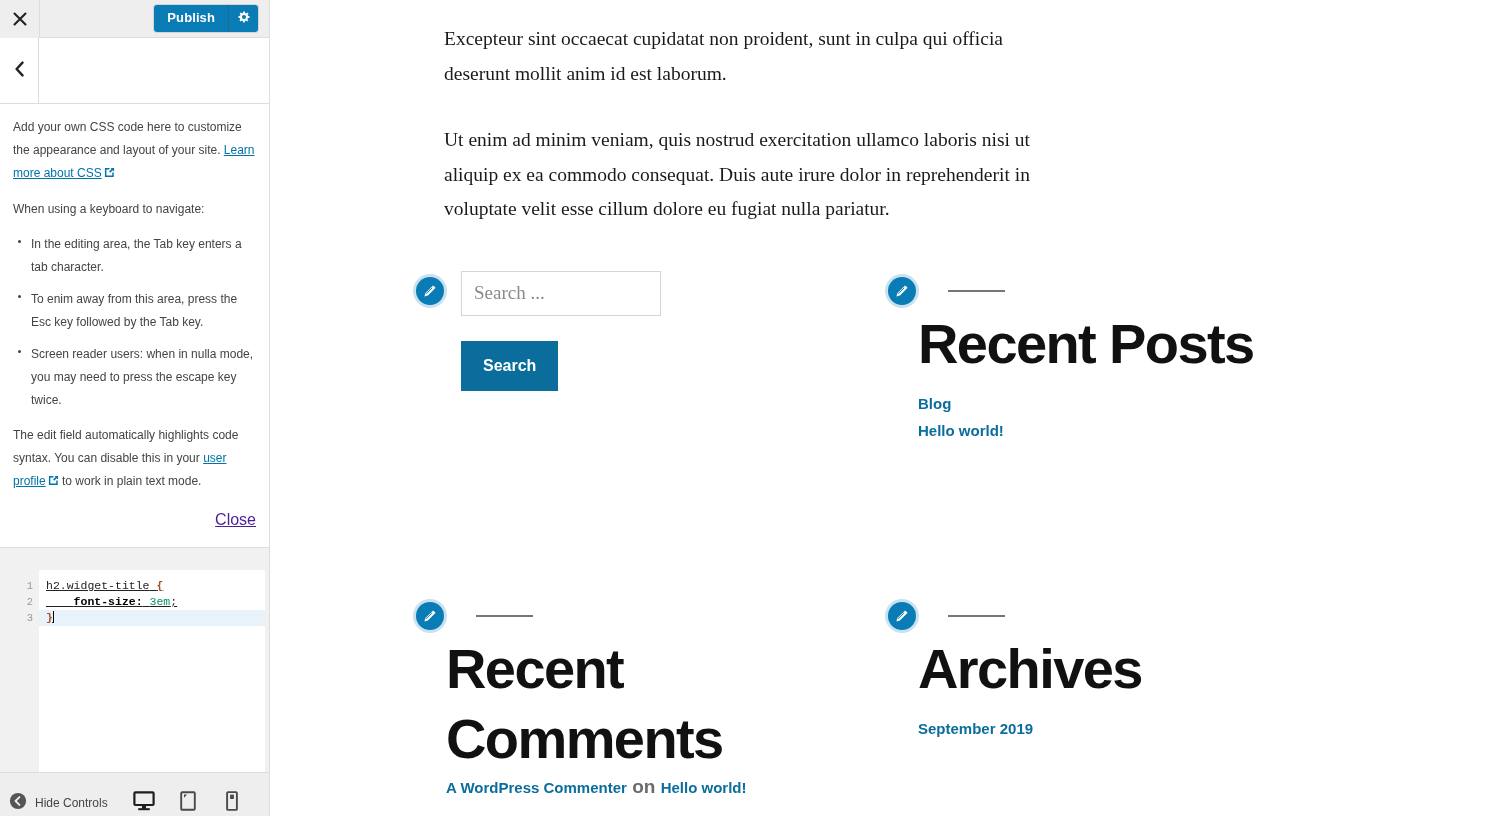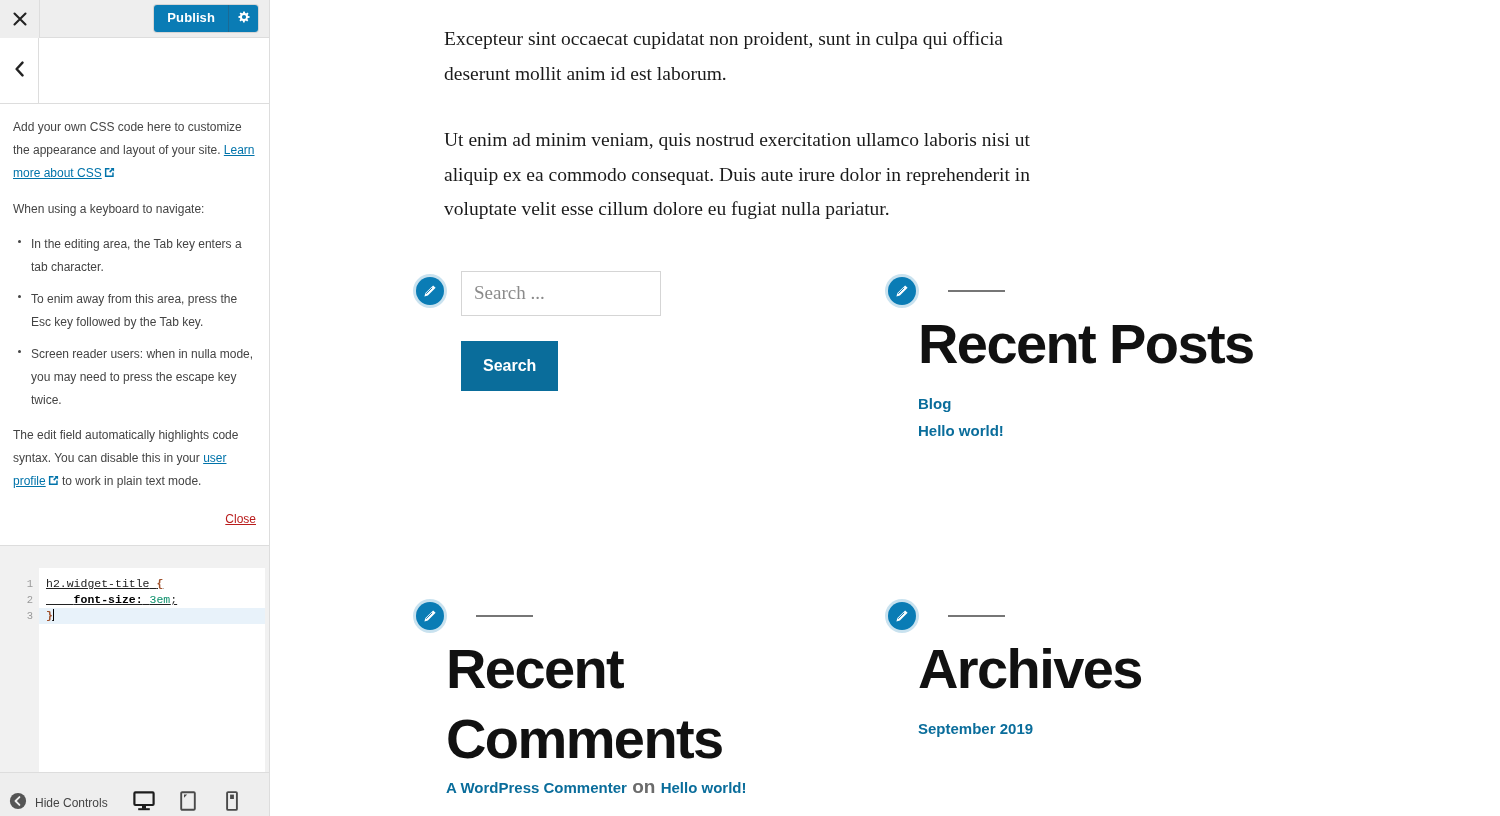--- a/index.html
+++ b/index.html
@@ -166,22 +166,22 @@
   .ext-ico {
     display: inline-block;
     vertical-align: -1px;
     margin-left: 2px;
   }
   .cz-close-link-row {
     text-align: right;
     margin-top: 14px;
   }
   .cz-close-link {
-    color: #b91c1c;
-    font-size: 12px;
+    color: #4c1d95;
+    font-size: 16px;
     text-decoration: underline;
     cursor: pointer;
   }
 
   
   .cz-editor-area {
     flex: 1;
     background: #f1f1f1;
     padding: 22px 2px 0 2px;
     overflow: hidden;

